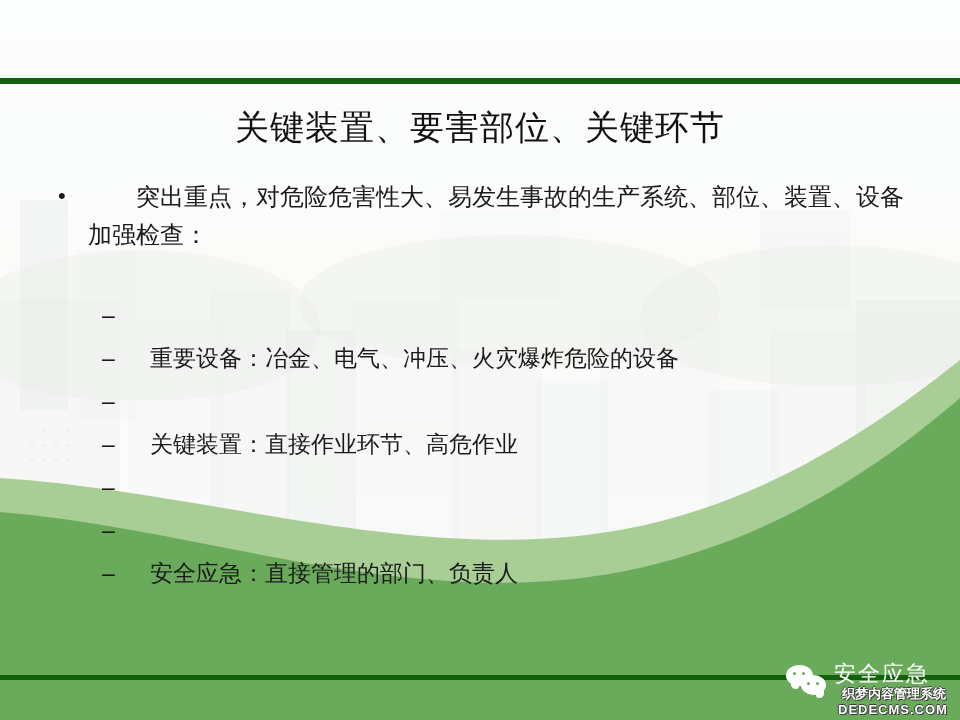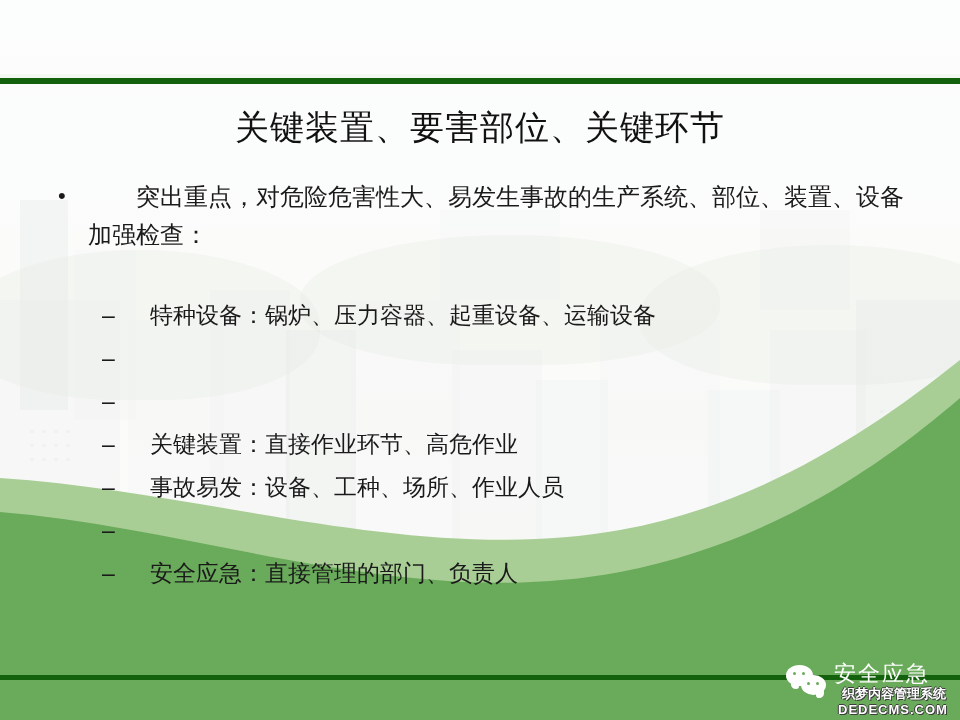--- a/index.html
+++ b/index.html
@@ -298,39 +298,38 @@
 
     <div class="lead">
       <span class="dot">•</span>
       <span class="lead-text">突出重点，对危险危害性大、易发生事故的生产系统、部位、装置、设备加强检查：</span>
     </div>
 
     <div class="dash-list">
 
       <div class="dash-item">
         <span class="dash">–</span>
-        <span class="dtext">特种设备：锅炉、压力容器、起重设备、运输设备</span>
-      </div>
-
-      <div class="dash-item">
-        <span class="dash">–</span>
+      </div>
+
+      <div class="dash-item">
+        <span class="dash">–</span>
+        <span class="dtext">重要设备：冶金、电气、冲压、火灾爆炸危险的设备</span>
       </div>
 
       <div class="dash-item">
         <span class="dash">–</span>
       </div>
 
       <div class="dash-item">
         <span class="dash">–</span>
         <span class="dtext">关键装置：直接作业环节、高危作业</span>
       </div>
 
       <div class="dash-item">
         <span class="dash">–</span>
-        <span class="dtext">事故易发：设备、工种、场所、作业人员</span>
       </div>
 
       <div class="dash-item">
         <span class="dash">–</span>
       </div>
 
       <div class="dash-item">
         <span class="dash">–</span>
         <span class="dtext">安全应急：直接管理的部门、负责人</span>
       </div>

